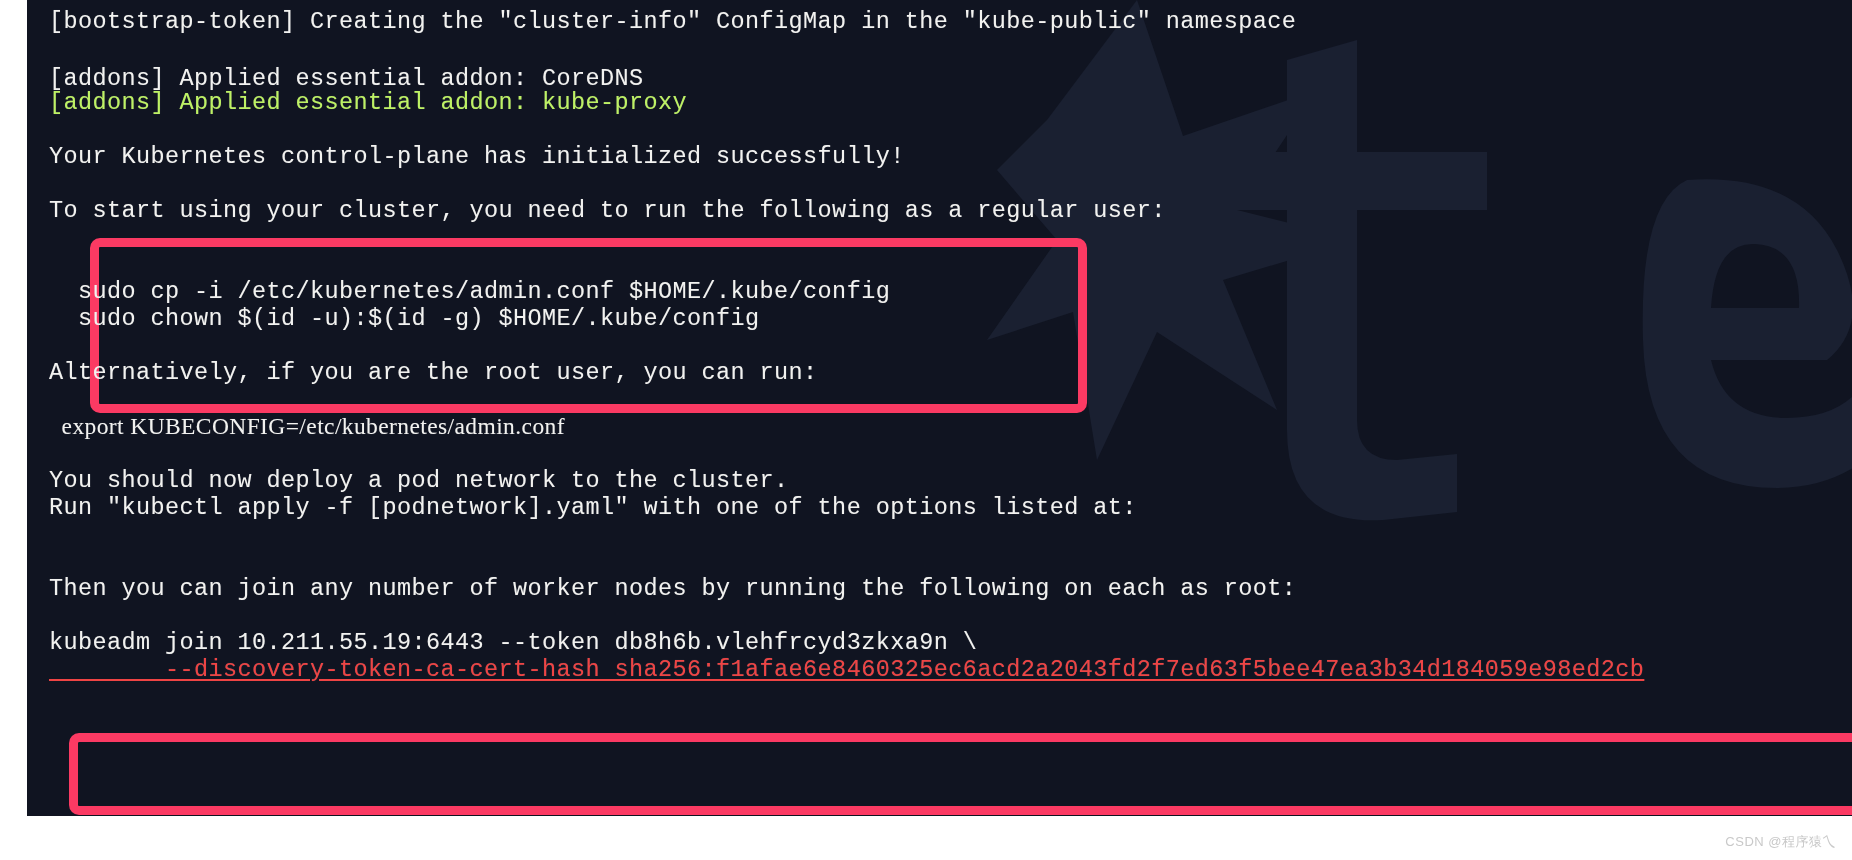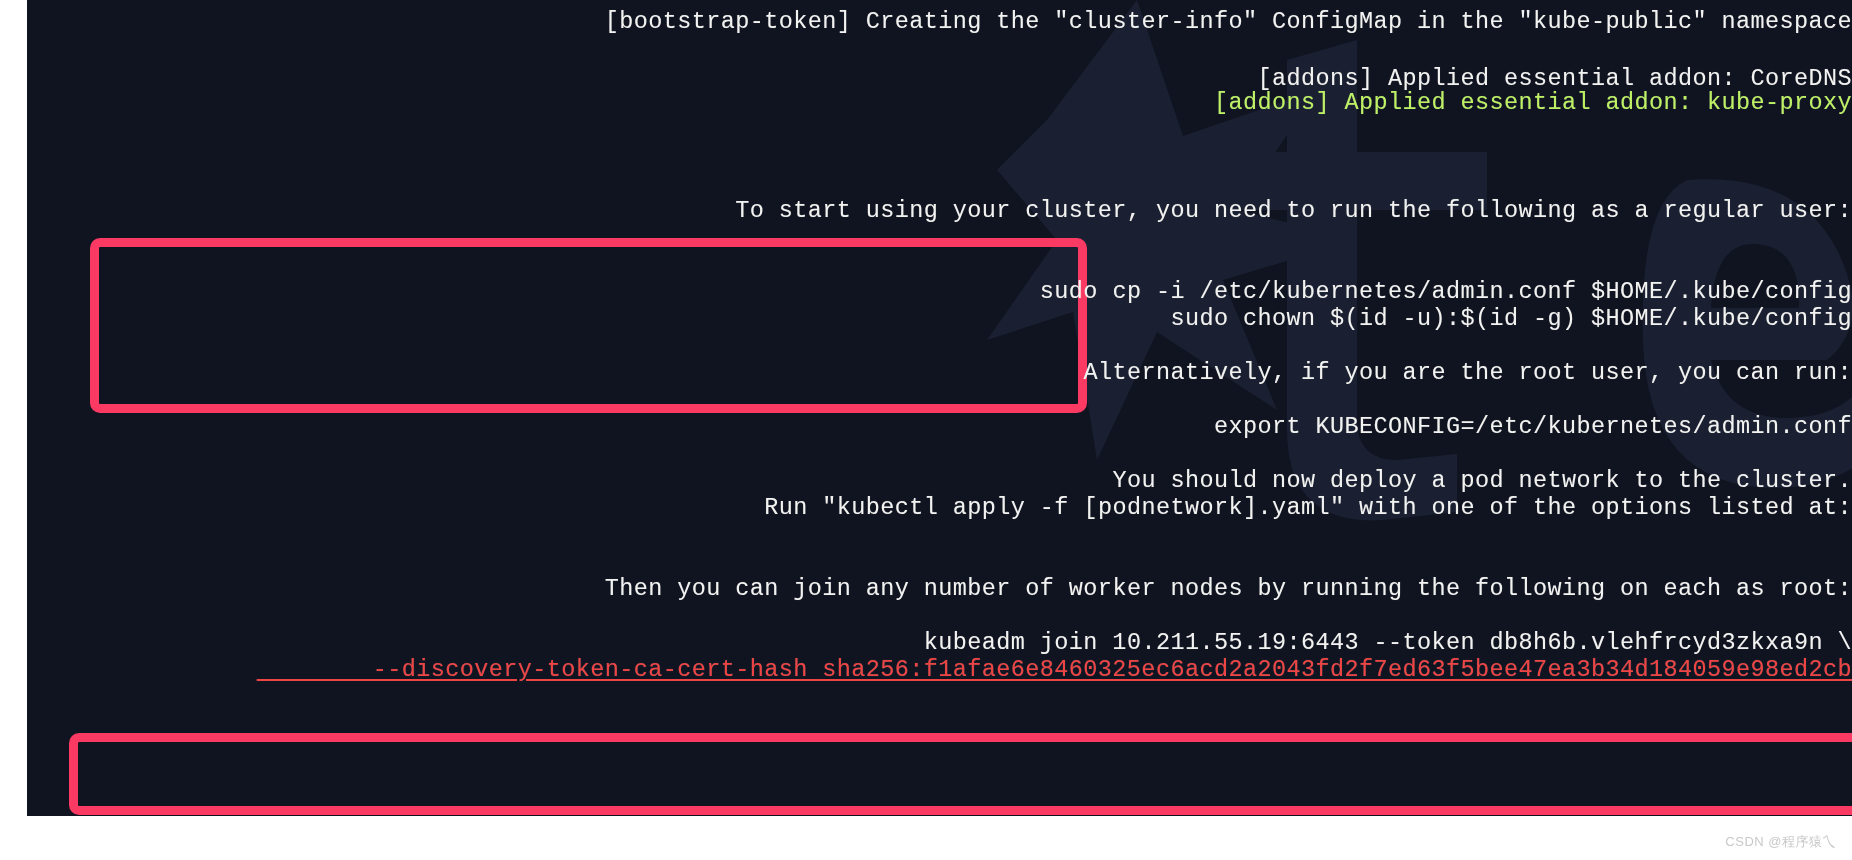--- a/index.html
+++ b/index.html
@@ -61,21 +61,21 @@
     left: 22px;
     height: 27px;
     line-height: 27px;
     white-space: pre;
     color: #f2f2f0;
     font-family: "Liberation Mono", "DejaVu Sans Mono", monospace;
     font-size: 23.5px;
     letter-spacing: 0.4px;
     text-shadow: 0 0 1px rgba(255,255,255,0.22);
   }
-  .line.clipped { width: 1803px; overflow: hidden; text-align: right; }
+  .line.clipped { width: 1803px; overflow: hidden; }
   .line.underline { text-decoration: underline; text-underline-offset: 3px; }
 
   
   .hl-box {
     position: absolute;
     box-sizing: border-box;
     border: 9px solid #fb3a63;
     border-radius: 10px;
     background: transparent;
     z-index: 2;
@@ -129,29 +129,30 @@
           <path d="M930 250 L1000 240 L1000 540 L930 540 Z"></path>
         </g>
       </svg>
     </div>
 
     <div id="lines">
         <div class="line clipped" style="top: 8px; color: rgb(242, 242, 240);">[bootstrap-token] Creating the "cluster-info" ConfigMap in the "kube-public" namespace</div>
         <div class="line clipped" style="top: 65px; color: rgb(242, 242, 240);">[addons] Applied essential addon: CoreDNS</div>
         <div class="line clipped" style="top: 89px; color: #bef264;">[addons] Applied essential addon: kube-proxy</div>
         <div class="line clipped" style="top: 116px; color: rgb(242, 242, 240);"></div>
+        <div class="line clipped" style="top: 143px; color: rgb(242, 242, 240);">Your Kubernetes control-plane has initialized successfully!</div>
         <div class="line clipped" style="top: 170px; color: rgb(242, 242, 240);"></div>
         <div class="line clipped" style="top: 197px; color: rgb(242, 242, 240);">To start using your cluster, you need to run the following as a regular user:</div>
         <div class="line clipped" style="top: 224px; color: rgb(242, 242, 240);"></div>
         <div class="line clipped" style="top: 278px; color: rgb(242, 242, 240);">  sudo cp -i /etc/kubernetes/admin.conf $HOME/.kube/config</div>
         <div class="line clipped" style="top: 305px; color: rgb(242, 242, 240);">  sudo chown $(id -u):$(id -g) $HOME/.kube/config</div>
         <div class="line clipped" style="top: 332px; color: rgb(242, 242, 240);"></div>
         <div class="line clipped" style="top: 359px; color: rgb(242, 242, 240);">Alternatively, if you are the root user, you can run:</div>
         <div class="line clipped" style="top: 386px; color: rgb(242, 242, 240);"></div>
-        <div class="line clipped" style="top: 413px; color: rgb(242, 242, 240);">  export KUBECONFIG=/etc/kubernetes/admin.conf</div>
+        <div class="line clipped" style="top: 413px; color: rgb(242, 242, 240); font-family: Liberation Serif, serif;">  export KUBECONFIG=/etc/kubernetes/admin.conf</div>
         <div class="line clipped" style="top: 440px; color: rgb(242, 242, 240);"></div>
         <div class="line clipped" style="top: 467px; color: rgb(242, 242, 240);">You should now deploy a pod network to the cluster.</div>
         <div class="line clipped" style="top: 494px; color: rgb(242, 242, 240);">Run "kubectl apply -f [podnetwork].yaml" with one of the options listed at:</div>
         <div class="line clipped" style="top: 548px; color: rgb(242, 242, 240);"></div>
         <div class="line clipped" style="top: 575px; color: rgb(242, 242, 240);">Then you can join any number of worker nodes by running the following on each as root:</div>
         <div class="line clipped" style="top: 602px; color: rgb(242, 242, 240);"></div>
         <div class="line clipped" style="top: 629px; color: rgb(242, 242, 240);">kubeadm join 10.211.55.19:6443 --token db8h6b.vlehfrcyd3zkxa9n \</div>
         <div class="line clipped underline" style="top: 656px; color: #ef4444;">        --discovery-token-ca-cert-hash sha256:f1afae6e8460325ec6acd2a2043fd2f7ed63f5bee47ea3b34d184059e98ed2cb</div>
       </div>
 

